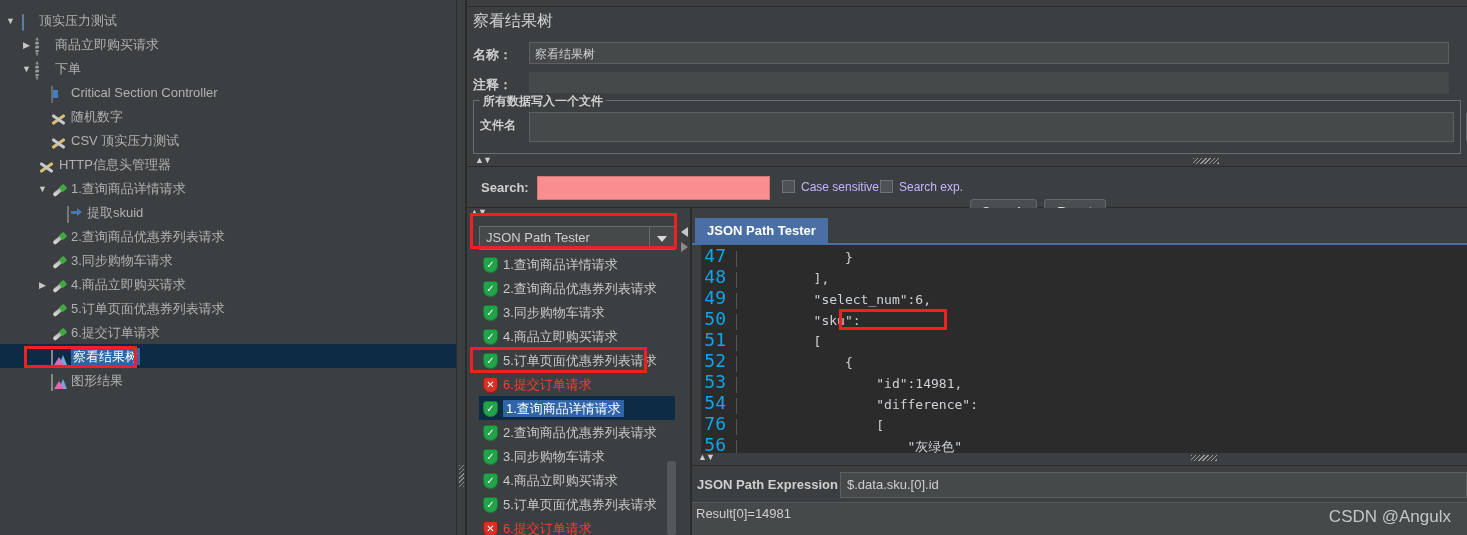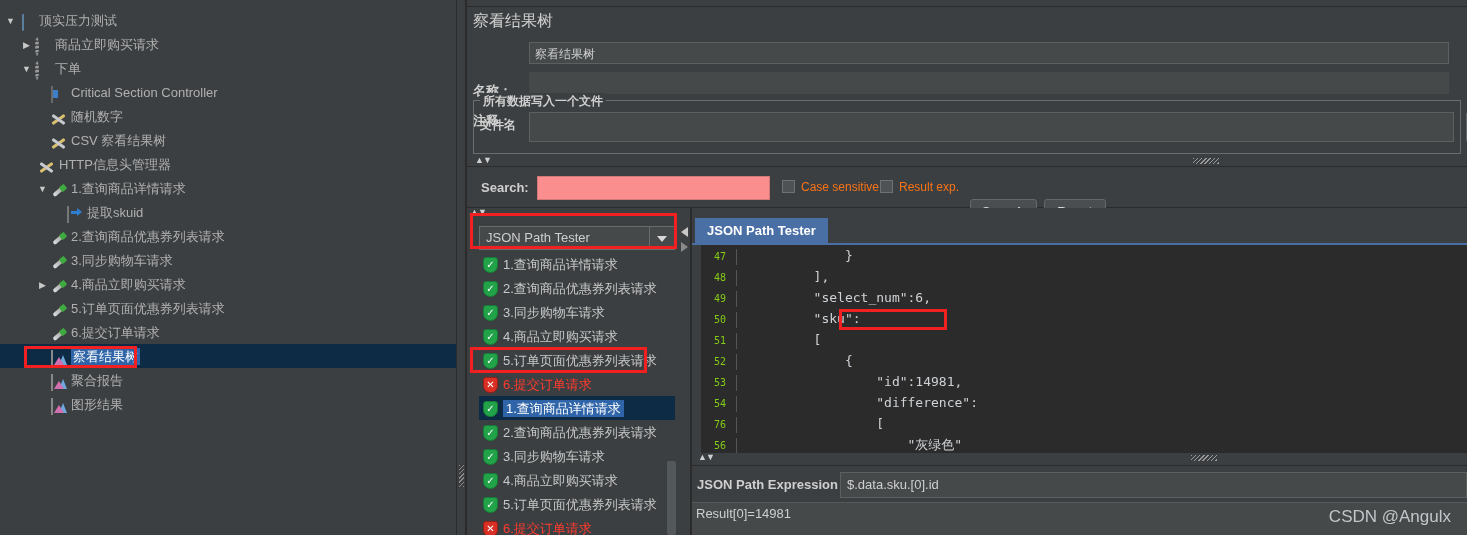--- a/index.html
+++ b/index.html
@@ -48,21 +48,21 @@
      background:repeating-linear-gradient(135deg,#8a8a8a 0 1px,transparent 1px 3px);}
   #tree-divider{position:absolute;left:465px;top:0;width:2px;height:535px;background:#2b2b2b;}
   
   #right-pane{position:absolute;left:467px;top:0;width:1000px;height:535px;background:#3c3f41;}
   #topbar{position:absolute;left:0;top:0;right:0;height:6px;background:#3c3f41;border-bottom:1px solid #2b2b2b;}
   #panel-title{
     position:absolute;left:6px;top:8px;right:0;height:26px;line-height:26px;
     font-size:16px;color:#cfcfcf;
   }
   .form-row{position:absolute;left:6px;height:26px;}
-  .form-label{display:inline-block;width:56px;line-height:26px;font-size:13px;color:#cfcfcf;font-weight:bold;vertical-align:top;margin-top:36px;}
+  .form-label{display:inline-block;width:56px;line-height:26px;font-size:13px;color:#cfcfcf;font-weight:bold;vertical-align:top;}
   .txtfield{
     display:inline-block;height:22px;line-height:22px;background:#45494a;
     border:1px solid #5e6060;color:#cfcfcf;font-size:12px;padding:0 5px;
     box-sizing:border-box;vertical-align:top;
   }
   #row-name{top:42px;width:990px;}
   #row-name .txtfield{width:920px;}
   #row-note{top:72px;width:990px;}
   #row-note .txtfield{width:920px;border:none;background:#45494a;}
   
@@ -80,21 +80,21 @@
   
   #split1{position:absolute;left:0;top:156px;width:1000px;height:10px;background:#3c3f41;border-bottom:1px solid #2b2b2b;}
   .split-arrows{position:absolute;left:8px;top:0px;font-size:9px;color:#cfcfcf;letter-spacing:-1px;line-height:9px;}
   .split-grip{position:absolute;width:26px;height:6px;top:2px;
      background:repeating-linear-gradient(135deg,#9a9a9a 0 1px,transparent 1px 3px);}
   
   #searchbar{position:absolute;left:0;top:167px;width:1000px;height:40px;background:#3c3f41;border-bottom:1px solid #2b2b2b;}
   #search-label{position:absolute;left:14px;top:13px;font-size:13px;font-weight:bold;color:#cfcfcf;}
   #search-input{position:absolute;left:70px;top:9px;width:233px;height:24px;background:#fa8e8e;border:1px solid #d07878;box-sizing:border-box;}
   .cbx{position:absolute;top:13px;width:13px;height:13px;background:#4e5254;border:1px solid #6e7274;box-sizing:border-box;}
-  .cbx-label{position:absolute;top:13px;font-size:12px;color:#f97316;}
+  .cbx-label{position:absolute;top:13px;font-size:12px;color:#c4b5fd;}
   #cb-case{left:315px;} #lb-case{left:334px;}
   #cb-regex{left:413px;} #lb-regex{left:432px;}
   .btn{
     position:absolute;top:8px;height:25px;background:#4a4e50;border:1px solid #63696b;
     border-radius:3px;color:#d8d8d8;font-size:13px;font-weight:bold;
     line-height:23px;text-align:center;box-sizing:border-box;cursor:pointer;margin-top:24px;
   }
   #btn-search{left:503px;width:67px;}
   #btn-reset{left:577px;width:62px;text-align:center;}
   
@@ -140,21 +140,21 @@
   #vsplit{position:absolute;left:223px;top:0;width:2px;height:327px;background:#2b2b2b;}
   
   #detail-col{position:absolute;left:225px;top:0;width:775px;height:327px;}
   #tabbar{position:absolute;left:0;top:10px;width:775px;height:25px;background:#3c3f41;border-bottom:2px solid #4a6fa5;}
   #tab-jpt{
     position:absolute;left:3px;top:0;height:25px;line-height:25px;padding:0 12px;
     background:#4a6fa5;color:#ffffff;font-size:13px;font-weight:bold;box-sizing:border-box;
   }
   #code-area{position:absolute;left:0;top:37px;width:775px;height:208px;background:#2b2b2b;overflow:hidden;font-family:"DejaVu Sans Mono","Liberation Mono",monospace;}
   .cline{height:21px;line-height:21px;white-space:pre;font-size:13px;}
-  .gut{display:inline-block;width:34px;text-align:right;color:#84cc16;padding-right:10px;font-size:10px;}
+  .gut{display:inline-block;width:34px;text-align:right;color:#0ea5e9;padding-right:10px;font-size:18px;}
   .gutbar{display:inline-block;width:1px;height:16px;background:#555;vertical-align:middle;margin-right:14px;}
   .ctext{color:#cfd2d6;}
   #code-hilite{
     position:absolute;left:147px;top:101px;width:108px;height:21px;
     border:3px solid #f22020;box-sizing:border-box;pointer-events:none;
   }
   #code-vscroll{position:absolute;left:0;top:37px;width:9px;height:208px;background:#3c3f41;}
   
   #split3{position:absolute;left:0;top:245px;width:775px;height:12px;background:#3c3f41;border-bottom:1px solid #2b2b2b;}
   #jsonpath-row{position:absolute;left:0;top:258px;width:775px;height:36px;background:#3c3f41;border-bottom:1px solid #55595b;}
@@ -167,31 +167,30 @@
 </style>
 </head>
 <body>
 
 <div id="tree-panel">
     <div class="tree-row" style="padding-left: 4px;"><span class="tw">▼</span><span class="ticon"><span class="ic-flask"></span></span><span class="tlabel">顶实压力测试</span></div>
     <div class="tree-row" style="padding-left: 20px;"><span class="tw">▶</span><span class="ticon"><span class="ic-gear"></span></span><span class="tlabel">商品立即购买请求</span></div>
     <div class="tree-row" style="padding-left: 20px;"><span class="tw">▼</span><span class="ticon"><span class="ic-gear on"></span></span><span class="tlabel">下单</span></div>
     <div class="tree-row" style="padding-left: 36px;"><span class="tw"></span><span class="ticon"><span class="ic-ctrl"></span></span><span class="tlabel">Critical Section Controller</span></div>
     <div class="tree-row" style="padding-left: 36px;"><span class="tw"></span><span class="ticon"><span class="ic-tool"><i></i><i></i></span></span><span class="tlabel">随机数字</span></div>
-    <div class="tree-row" style="padding-left: 36px;"><span class="tw"></span><span class="ticon"><span class="ic-tool"><i></i><i></i></span></span><span class="tlabel">CSV 察看结果树</span></div>
+    <div class="tree-row" style="padding-left: 36px;"><span class="tw"></span><span class="ticon"><span class="ic-tool"><i></i><i></i></span></span><span class="tlabel">CSV 顶实压力测试</span></div>
     <div class="tree-row" style="padding-left: 24px;"><span class="tw"></span><span class="ticon"><span class="ic-tool"><i></i><i></i></span></span><span class="tlabel">HTTP信息头管理器</span></div>
     <div class="tree-row" style="padding-left: 36px;"><span class="tw">▼</span><span class="ticon"><span class="ic-pipe"><i></i><i></i></span></span><span class="tlabel">1.查询商品详情请求</span></div>
     <div class="tree-row" style="padding-left: 52px;"><span class="tw"></span><span class="ticon"><span class="ic-extract"></span></span><span class="tlabel">提取skuid</span></div>
     <div class="tree-row" style="padding-left: 36px;"><span class="tw"></span><span class="ticon"><span class="ic-pipe"><i></i><i></i></span></span><span class="tlabel">2.查询商品优惠券列表请求</span></div>
     <div class="tree-row" style="padding-left: 36px;"><span class="tw"></span><span class="ticon"><span class="ic-pipe"><i></i><i></i></span></span><span class="tlabel">3.同步购物车请求</span></div>
     <div class="tree-row" style="padding-left: 36px;"><span class="tw">▶</span><span class="ticon"><span class="ic-pipe"><i></i><i></i></span></span><span class="tlabel">4.商品立即购买请求</span></div>
     <div class="tree-row" style="padding-left: 36px;"><span class="tw"></span><span class="ticon"><span class="ic-pipe"><i></i><i></i></span></span><span class="tlabel">5.订单页面优惠券列表请求</span></div>
     <div class="tree-row" style="padding-left: 36px;"><span class="tw"></span><span class="ticon"><span class="ic-pipe"><i></i><i></i></span></span><span class="tlabel">6.提交订单请求</span></div>
     <div class="tree-row selected" style="padding-left: 36px;"><span class="tw"></span><span class="ticon"><span class="ic-chart"></span></span><span class="tlabel sel">察看结果树</span></div>
-    <div class="tree-row" style="padding-left: 36px;"><span class="tw"></span><span class="ticon"><span class="ic-chart"></span></span><span class="tlabel">聚合报告</span></div>
     <div class="tree-row" style="padding-left: 36px;"><span class="tw"></span><span class="ticon"><span class="ic-chart"></span></span><span class="tlabel">图形结果</span></div>
     <div style="position: absolute; left: 24px; top: 338px; width: 113px; height: 22px; border: 3px solid rgb(242, 32, 32); box-sizing: border-box; pointer-events: none;"></div>
   </div>
 <div id="tree-scroll"></div>
 <div id="tree-grip"></div>
 <div id="tree-divider"></div>
 
 <div id="right-pane">
   <div id="topbar"></div>
 
@@ -216,21 +215,21 @@
     <span class="split-arrows">▲▼</span>
     <span class="split-grip" style="left:726px"></span>
   </div>
 
   <div id="searchbar">
     <span id="search-label">Search:</span>
     <span id="search-input"></span>
     <span class="cbx" id="cb-case"></span>
     <span class="cbx-label" id="lb-case">Case sensitive</span>
     <span class="cbx" id="cb-regex"></span>
-    <span class="cbx-label" id="lb-regex">Result exp.</span>
+    <span class="cbx-label" id="lb-regex">Search exp.</span>
     <span class="btn" id="btn-search">Search</span>
     <span class="btn" id="btn-reset">Reset</span>
   </div>
 
   <div id="lower">
 
     <div id="results-col">
       <div id="split2">
         <span class="split-arrows" style="left:0">▲▼</span>
       </div>

